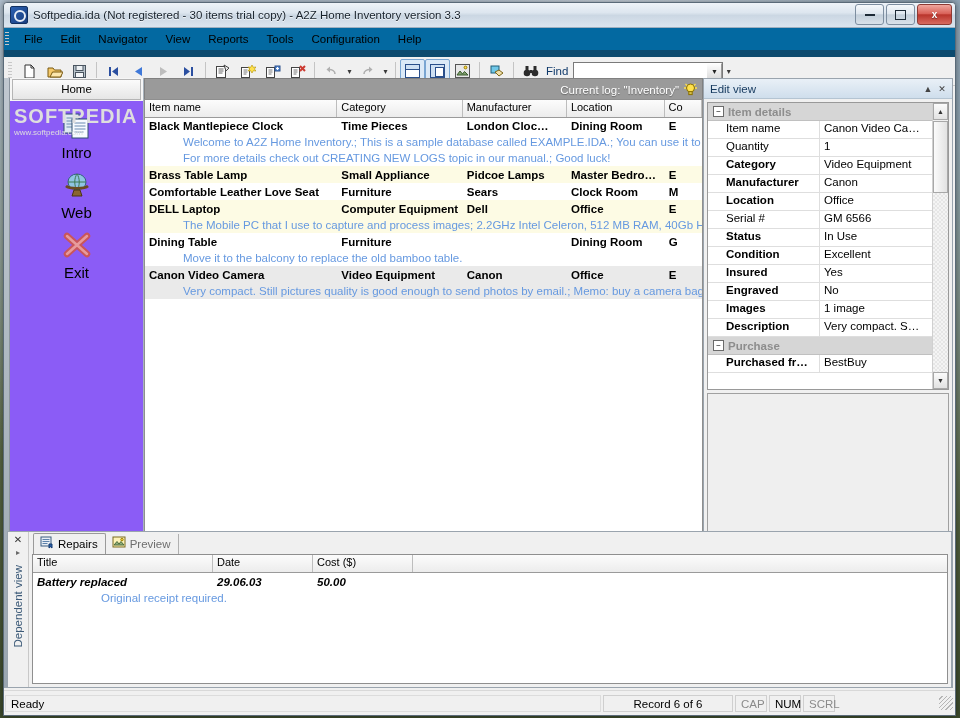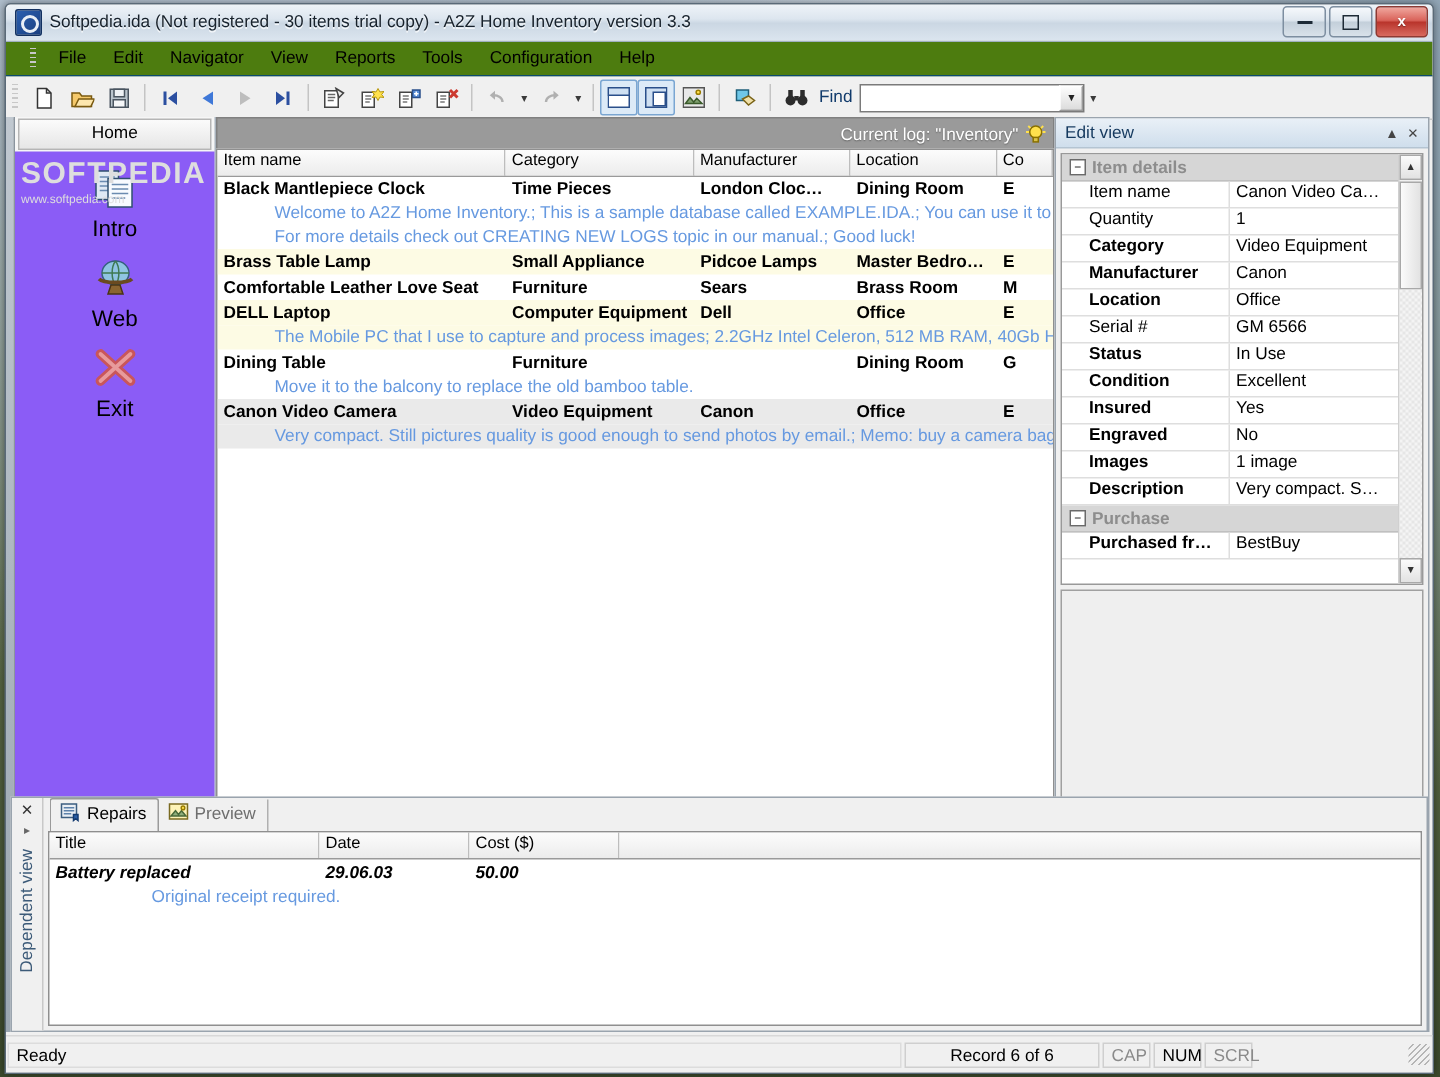--- a/index.html
+++ b/index.html
@@ -60,22 +60,22 @@
     border-color:#8d3a33;
     background:linear-gradient(180deg,#f0a79e 0%,#d9635a 45%,#b9352c 52%,#d86a5f 100%);
     color:#fff;font-weight:bold;text-shadow:0 1px 1px rgba(0,0,0,.4);
     width:33px;
   }
   .wbtn .min{display:block;width:10px;height:2px;background:#1d2a36;}
   .wbtn .max{display:block;width:9px;height:8px;border:1.5px solid #1d2a36;}
   
   #menubar{
     height:22px;display:flex;align-items:center;
-    background:#4d7c0f;border-bottom:1px solid #0c4a6e;
-    padding-left:16px;
+    background:#0369a1;border-bottom:7px solid #0c4a6e;
+    padding-left:1px;
   }
   #menubar .grip{width:4px;height:14px;margin-right:6px;
     background:repeating-linear-gradient(180deg,#c8c8c8 0 1px,transparent 1px 3px);}
   .menu-item{padding:3px 9px;color:#000;font-size:11.5px;cursor:default;white-space:nowrap;}
   
   #toolbar{
     height:28px;display:flex;align-items:center;
     background:#f0f0f0;border-bottom:1px solid #c8c8c8;
     padding-left:4px;
   }
@@ -566,21 +566,21 @@
             <div class="gcell" style="width:135px">Small Appliance</div>
             <div class="gcell" style="width:112px">Pidcoe Lamps</div>
             <div class="gcell" style="width:105px">Master Bedro…</div>
             <div class="gcell" style="width:40px">E</div>
           </div>
 
           <div class="grow">
             <div class="gcell" style="width:207px">Comfortable Leather Love Seat</div>
             <div class="gcell" style="width:135px">Furniture</div>
             <div class="gcell" style="width:112px">Sears</div>
-            <div class="gcell" style="width:105px">Brass Room</div>
+            <div class="gcell" style="width:105px">Clock Room</div>
             <div class="gcell" style="width:40px">M</div>
           </div>
 
           <div class="grow alt">
             <div class="gcell" style="width:207px">DELL Laptop</div>
             <div class="gcell" style="width:135px">Computer Equipment</div>
             <div class="gcell" style="width:112px">Dell</div>
             <div class="gcell" style="width:105px">Office</div>
             <div class="gcell" style="width:40px">E</div>
           </div>

